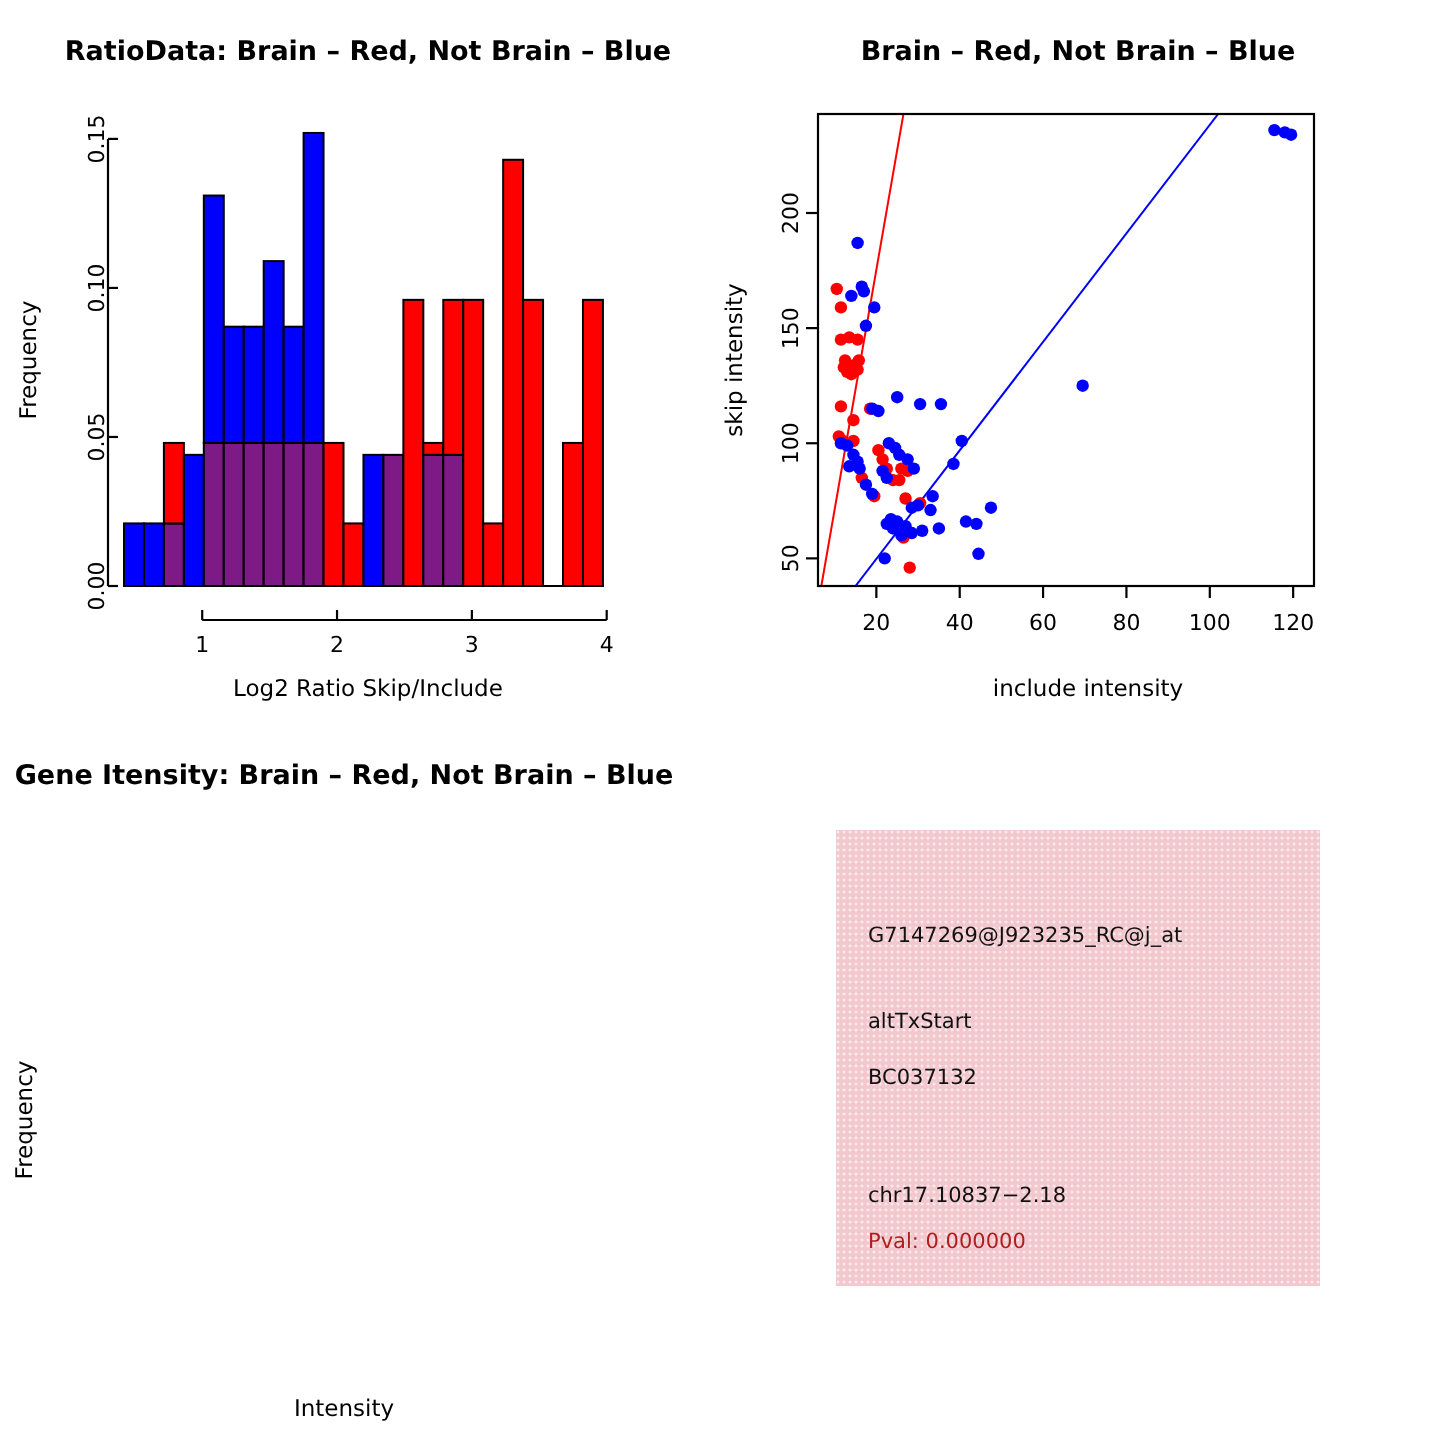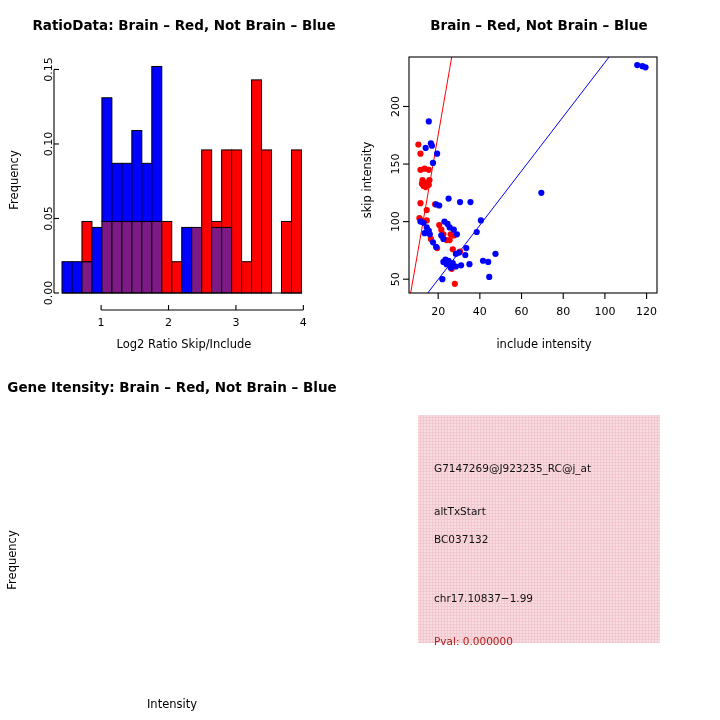--- a/index.html
+++ b/index.html
@@ -80,21 +80,21 @@
     font-family: "DejaVu Sans", sans-serif;
     font-size: 10.5px;
     color: #111111;
     white-space: nowrap;
     letter-spacing: 0px;
   }
   .info-line.l0 { top: 47px; }
   .info-line.l1 { top: 90px; }
   .info-line.l2 { top: 118px; }
   .info-line.l3 { top: 177px; }
-  .info-line.l4 { top: 220px; color: #b01e1e; }
+  .info-line.l4 { top: 200px; color: #b01e1e; }
 </style>
 </head>
 <body>
 
 <div class="panel" id="panel-ratio-hist">
   <svg width="360" height="360" viewBox="0 0 360 360">
     <text class="plot-title" x="180" y="30" text-anchor="middle">RatioData: Brain – Red, Not Brain – Blue</text>
     <g id="ratio-hist-plot">
         <g>
           <rect x="58" y="261.7032258064516" width="9.977528089887642" height="31.2967741935484" fill="#0000ff" class="bar"></rect>
@@ -349,16 +349,16 @@
     <text class="axis-label" x="172" y="348" text-anchor="middle">Intensity</text>
     <text class="axis-label" x="16" y="200" text-anchor="middle" transform="rotate(-90 16 200)">Frequency</text>
   </svg>
 </div>
 
 <div class="panel" id="panel-info">
   <div class="info-box">
     <div class="info-line l0">G7147269@J923235_RC@j_at</div>
     <div class="info-line l1">altTxStart</div>
     <div class="info-line l2">BC037132</div>
-    <div class="info-line l3">chr17.10837−1.99</div>
+    <div class="info-line l3">chr17.10837−2.18</div>
     <div class="info-line l4">Pval: 0.000000</div>
   </div>
 </div>
 
 </body></html>

